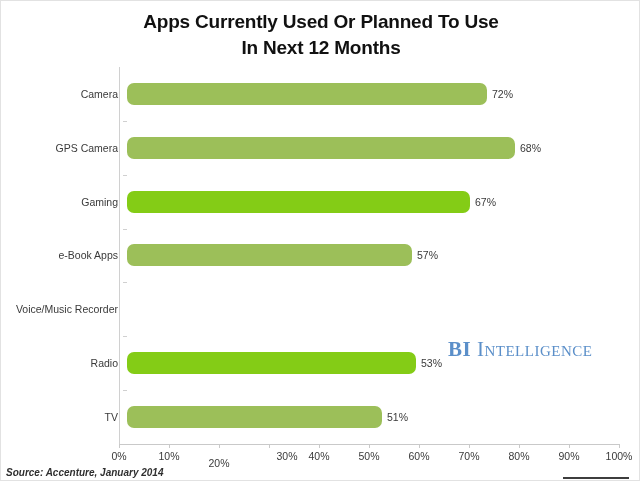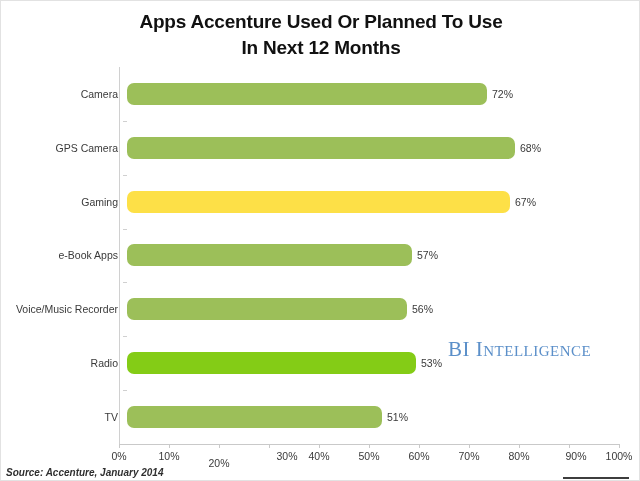--- a/index.html
+++ b/index.html
@@ -137,20 +137,21 @@
     top: 336px;
     font-family: "Liberation Serif", serif;
     font-size: 21px;
     color: #5b8fc9;
     letter-spacing: 0.5px;
     font-variant: small-caps;
     white-space: nowrap;
   }
   #watermark .wm-lead {
     font-variant: normal;
+    font-weight: bold;
   }
 
   
   #source-note {
     position: absolute;
     left: 5px;
     top: 466px;
     font-size: 10px;
     font-style: italic;
     font-weight: bold;
@@ -165,21 +166,21 @@
     height: 2px;
     background: #3d3d3d;
   }
 </style>
 </head>
 <body>
 
 <div id="chart-root">
 
   <div id="chart-title">
-    <span class="line">Apps Accenture Used Or Planned To Use</span>
+    <span class="line">Apps Currently Used Or Planned To Use</span>
     <span class="line">In Next 12 Months</span>
   </div>
 
   <div id="y-axis-line"></div>
   <div id="x-axis-line"></div>
 
   <div id="plot-area">
       <div class="cat-row" style="top: 0px; height: 53.8571px;">
         <div class="cat-label">Camera</div>
         <div class="bar" style="width: 360px; background: rgb(156, 191, 89);">
@@ -188,37 +189,34 @@
       </div>
       <div class="cat-row" style="top: 53.8571px; height: 53.8571px;">
         <div class="cat-label">GPS Camera</div>
         <div class="bar" style="width: 388px; background: rgb(156, 191, 89);">
           <span class="bar-value">68%</span>
         </div>
         <div class="y-tick" style="top: 0px;"></div>
       </div>
       <div class="cat-row" style="top: 107.714px; height: 53.8571px;">
         <div class="cat-label">Gaming</div>
-        <div class="bar" style="width: 383px; background: #fde047;">
+        <div class="bar" style="width: 343px; background: #84cc16;">
           <span class="bar-value">67%</span>
         </div>
         <div class="y-tick" style="top: 0px;"></div>
       </div>
       <div class="cat-row" style="top: 161.571px; height: 53.8571px;">
         <div class="cat-label">e-Book Apps</div>
         <div class="bar" style="width: 285px; background: rgb(156, 191, 89);">
           <span class="bar-value">57%</span>
         </div>
         <div class="y-tick" style="top: 0px;"></div>
       </div>
       <div class="cat-row" style="top: 215.429px; height: 53.8571px;">
         <div class="cat-label">Voice/Music Recorder</div>
-        <div class="bar" style="width: 280px; background: rgb(156, 191, 89);">
-          <span class="bar-value">56%</span>
-        </div>
         <div class="y-tick" style="top: 0px;"></div>
       </div>
       <div class="cat-row" style="top: 269.286px; height: 53.8571px;">
         <div class="cat-label">Radio</div>
         <div class="bar" style="width: 289px; background: #84cc16;">
           <span class="bar-value">53%</span>
         </div>
         <div class="y-tick" style="top: 0px;"></div>
       </div>
       <div class="cat-row" style="top: 323.143px; height: 53.8571px;">
@@ -250,16 +248,16 @@
     <div class="x-label" style="left: 318px;">40%</div>
     <div class="x-tick" style="left: 368px;"></div>
     <div class="x-label" style="left: 368px;">50%</div>
     <div class="x-tick" style="left: 418px;"></div>
     <div class="x-label" style="left: 418px;">60%</div>
     <div class="x-tick" style="left: 468px;"></div>
     <div class="x-label" style="left: 468px;">70%</div>
     <div class="x-tick" style="left: 518px;"></div>
     <div class="x-label" style="left: 518px;">80%</div>
     <div class="x-tick" style="left: 568px;"></div>
-    <div class="x-label" style="left: 568px; margin-left: 7px;">90%</div>
+    <div class="x-label" style="left: 568px;">90%</div>
     <div class="x-tick" style="left: 618px;"></div>
     <div class="x-label" style="left: 618px;">100%</div>
   </div>
 
 </body></html>

